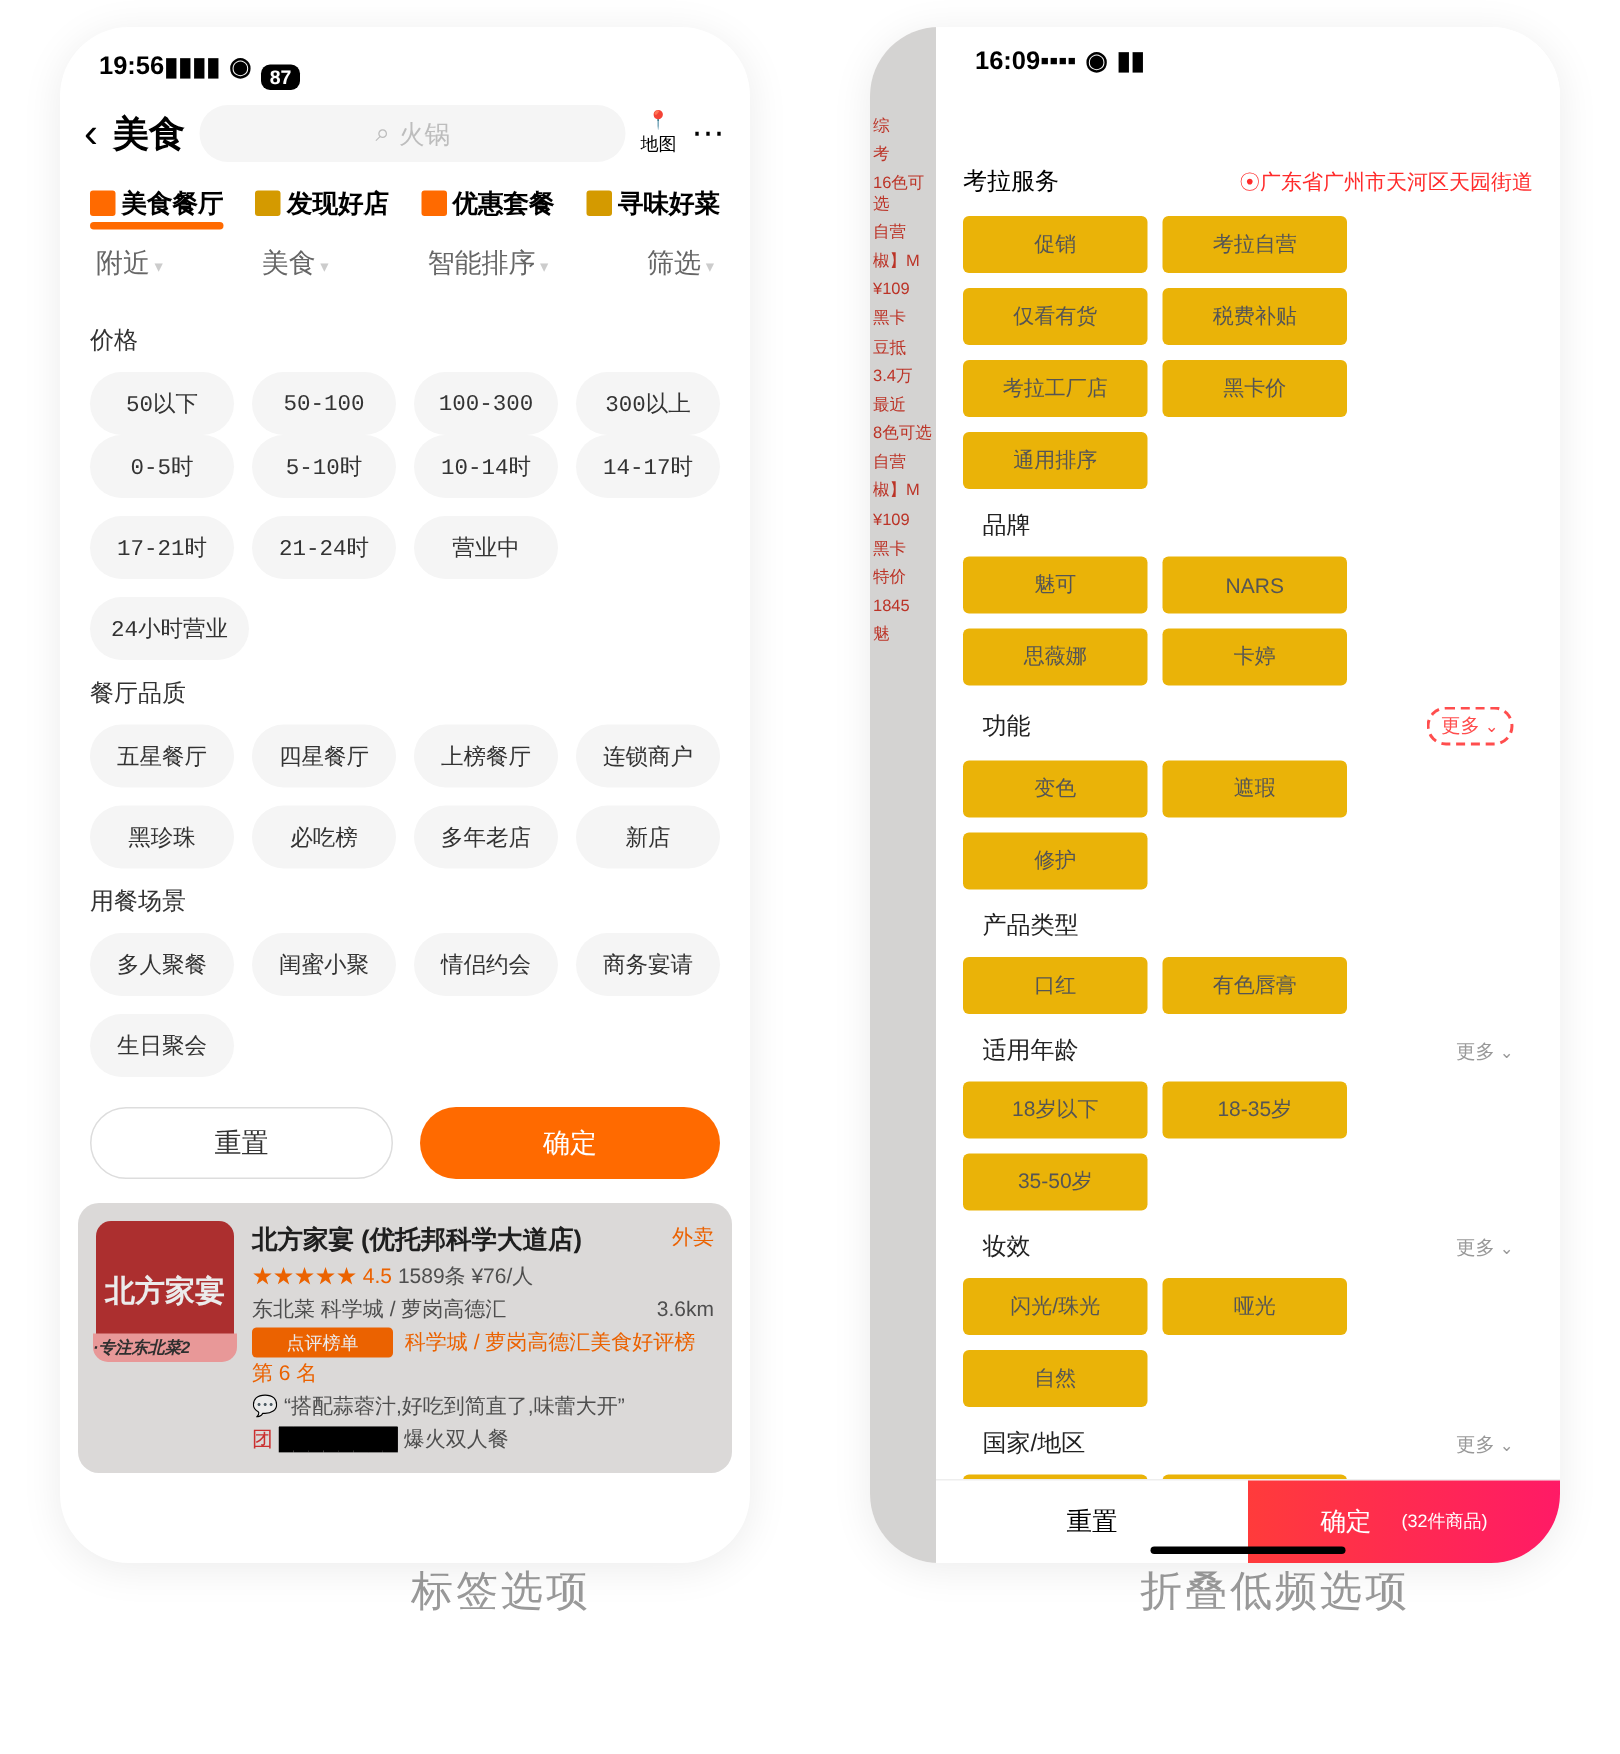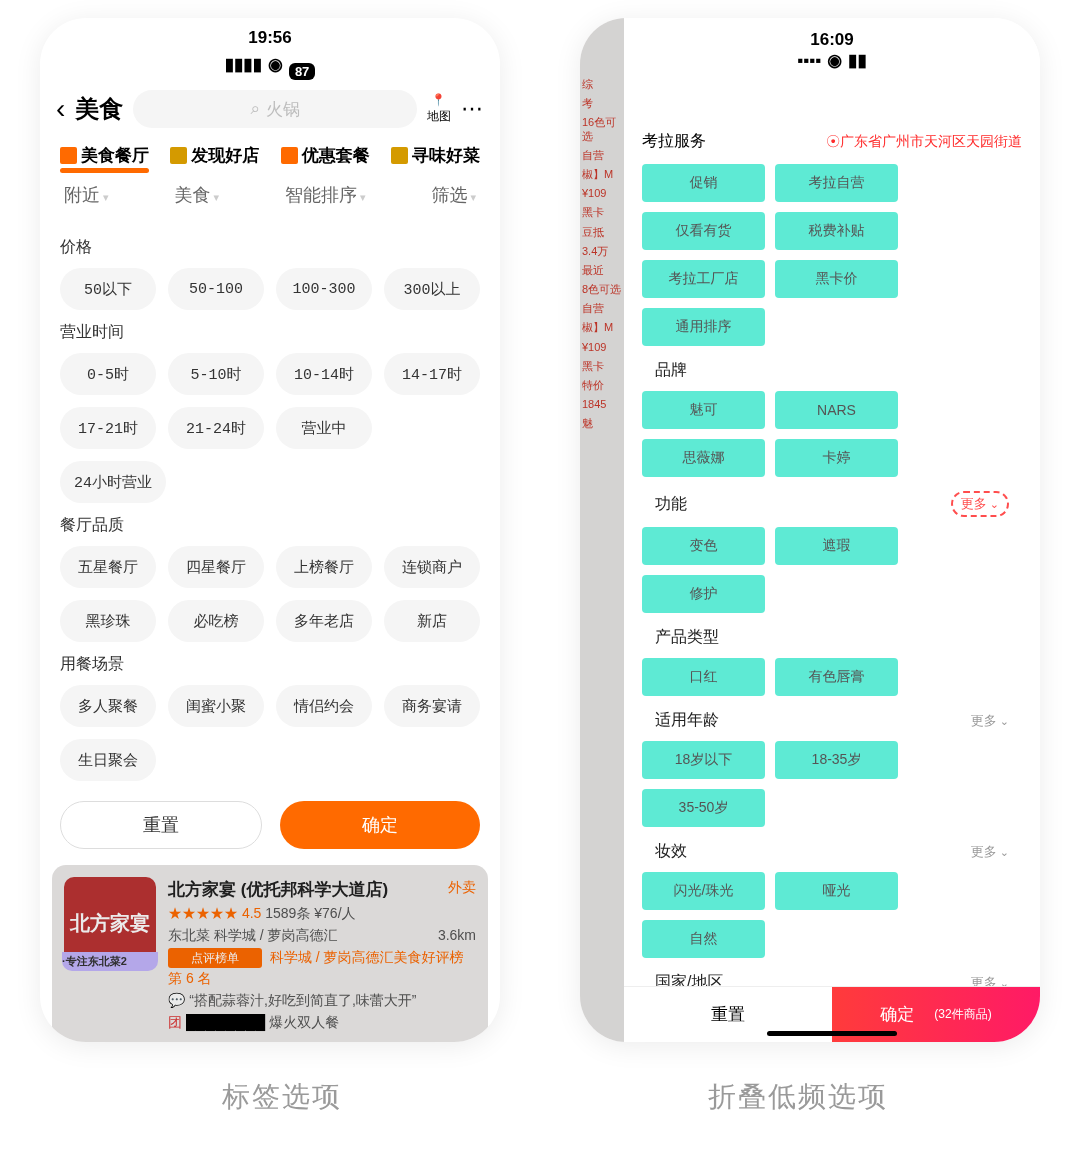--- a/index.html
+++ b/index.html
@@ -16,21 +16,21 @@
     height: 1024px;
     border-radius: 46px;
     background: #fff;
     box-shadow: 0 4px 28px rgba(0,0,0,0.08);
     overflow: hidden;
     position: relative;
   }
   
   .status-bar {
     display: flex; justify-content: flex-start; align-items: center;
-    padding: 10px 26px 4px; font-weight: 600; font-size: 17px; flex-direction: column;
+    padding: 10px 26px 4px; font-weight: 600; font-size: 17px;
   }
   .status-icons { display:flex; gap:6px; align-items:center; }
   .battery-badge {
     background:#000; color:#fff; border-radius:6px; padding:1px 6px; font-size:13px;margin-top:15px;
   }
   
   .l-header { display:flex; align-items:center; gap:10px; padding:6px 16px; }
   .back-caret { font-size:28px; font-weight:300; }
   .l-title { font-size:24px; font-weight:700; }
   .searchbar {
@@ -66,22 +66,22 @@
   }
   .btn-reset { border:1px solid #ddd; color:#333; background:#fff;}
   .btn-confirm { background:#ff6a00; color:#fff;}
   .result-card {
     margin:0 12px; background:#eeeceb; border-radius:14px; padding:12px;
     display:flex; gap:12px; filter:brightness(0.92);
   }
   .rc-thumb { width:92px; height:92px; background:#b33; border-radius:10px;
     color:#fff; display:flex; flex-direction:row; align-items:center; justify-content:center;
     font-size:20px; font-weight:700; position:relative;}
-  .rc-thumb .sub{ position:absolute; bottom:-2px; left:-2px; right:-2px; background:#c4b5fd;
-    color:#333; font-size:11px; border-radius:0 0 10px 10px; padding:2px 0;}
+  .rc-thumb .sub{ position:absolute; bottom:-2px; left:-2px; right:-2px; background:#fca5a5;
+    color:#333; font-size:11px; border-radius:0 0 10px 10px; padding:2px 0;font-style:italic;}
   .rc-body { flex:1; font-size:14px; color:#555; line-height:1.55;}
   .rc-title { font-size:17px; font-weight:700; color:#222;}
   .rc-label-orange{ color:#ff6a00;}
   .rc-tag{ display:inline-block; background:#ff6a00; color:#fff; font-size:12px;
     padding:1px 23px; border-radius:3px; margin-right:4px;} 
 
   
   .r-backstrip {
     position:absolute; left:0; top:0; width:44px; height:100%;
     background:#eceae9; filter:brightness(0.9);
@@ -102,34 +102,34 @@
   .r-group-title-row{ display:flex; justify-content:space-between; align-items:center;
     margin:14px 13px 10px;}
   .r-group-title{ font-size:16px; color:#222;}
   .more-link{ font-size:13px; color:#999;}
   .more-link::after{content:" \2304"; font-size:11px;}
   .more-highlight{
     border:2px dashed #ff4d4d; border-radius:14px; padding:2px 8px; color:#ff4d4d;
   }
   .r-chip-row{ display:flex; flex-wrap:wrap; gap:10px;}
   .r-chip{
-    width:123px; height:38px; background:#5eead4; border-radius:4px;
+    width:123px; height:38px; background:#eab308; border-radius:4px;
     display:flex; align-items:center; justify-content:center;
     font-size:14px; color:#555;
   }
   .r-footer{ display:flex; height:56px; border-top:1px solid #eee;}
   .r-footer .half{ flex:1; display:flex; align-items:center; justify-content:center;
     font-size:17px;}
   .r-footer .confirm{
     background:linear-gradient(90deg,#ff3b3b,#ff1a66); color:#fff;}
   .r-footer .confirm small{font-size:12px; margin-left:20px;}
   .home-indicator{ position:absolute; bottom:6px; left:50%; transform:translateX(-50%);
     width:130px; height:5px; background:#000; border-radius:3px;}
   
-  .captions{ display:flex; gap:56px; justify-content:center; margin-top:36px;}
+  .captions{ display:flex; gap:56px; justify-content:flex-end; }
   .cap{ width:460px; text-align:center; font-size:28px; color:#9a9a9a; letter-spacing:2px;}
 </style>
 </head>
 <body>
 
 <div class="stage">
 
   <div class="phone">
     <div class="status-bar">
       <span>19:56</span>
@@ -180,21 +180,20 @@
       </div>
 
     <div class="filter-section" id="l-filters">
         <div class="filter-title">价格</div>
         <div class="chip-row">
           <div class="chip">50以下</div>
           <div class="chip">50-100</div>
           <div class="chip">100-300</div>
           <div class="chip">300以上</div>
         </div>
-        <div class="filter-title">营业时间</div>
         <div class="chip-row">
           <div class="chip">0-5时</div>
           <div class="chip">5-10时</div>
           <div class="chip">10-14时</div>
           <div class="chip">14-17时</div>
           <div class="chip">17-21时</div>
           <div class="chip">21-24时</div>
           <div class="chip">营业中</div>
           <div class="chip">24小时营业</div>
         </div>

